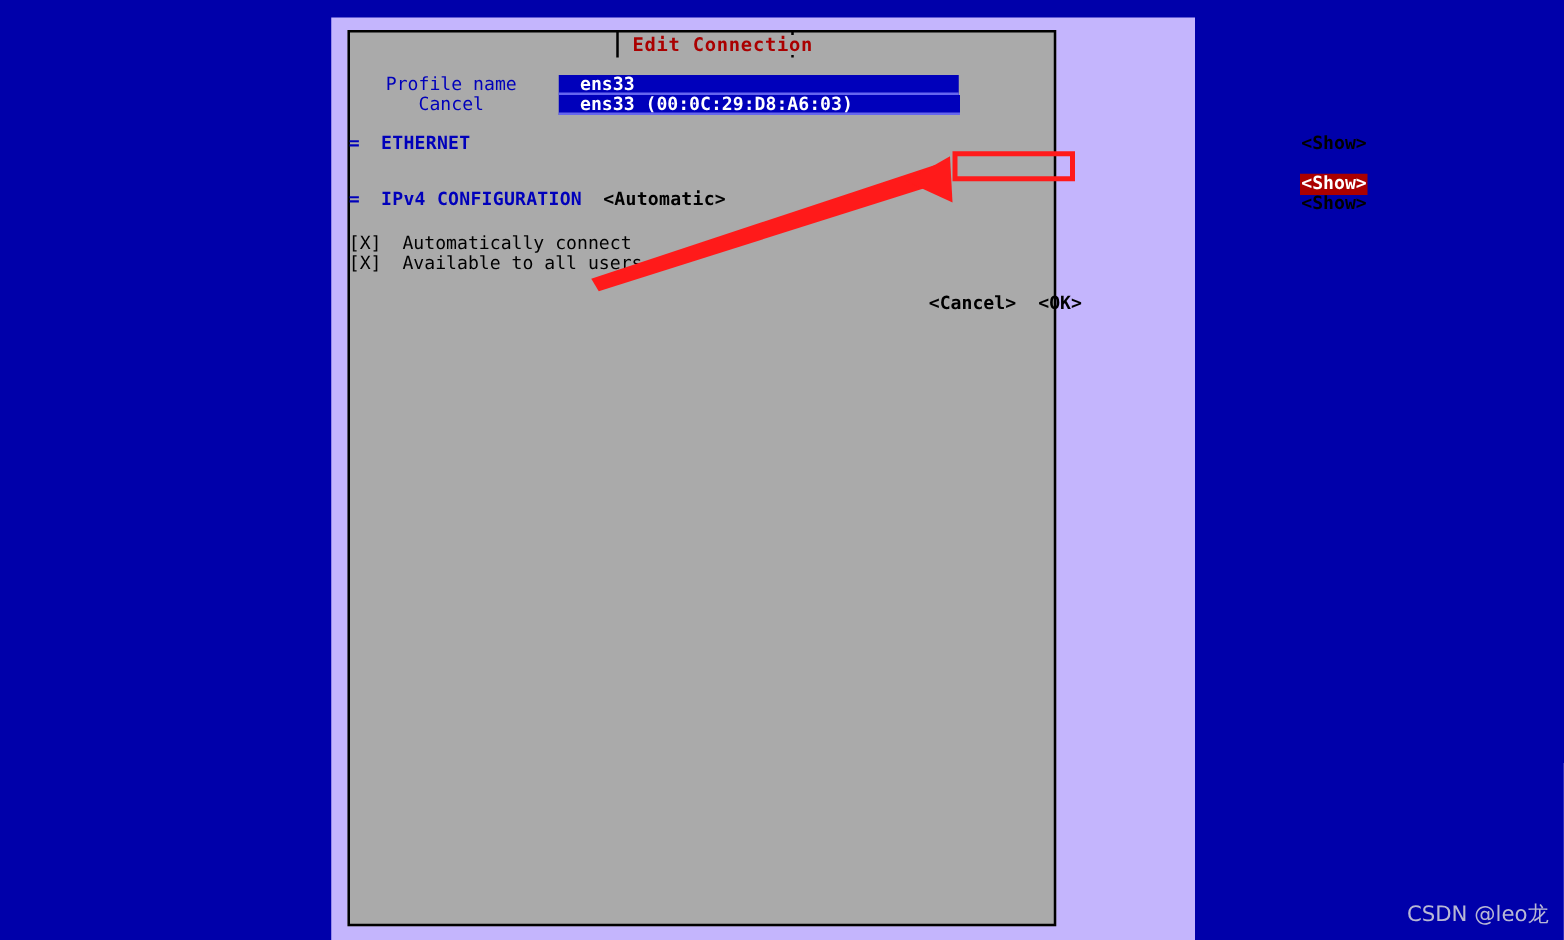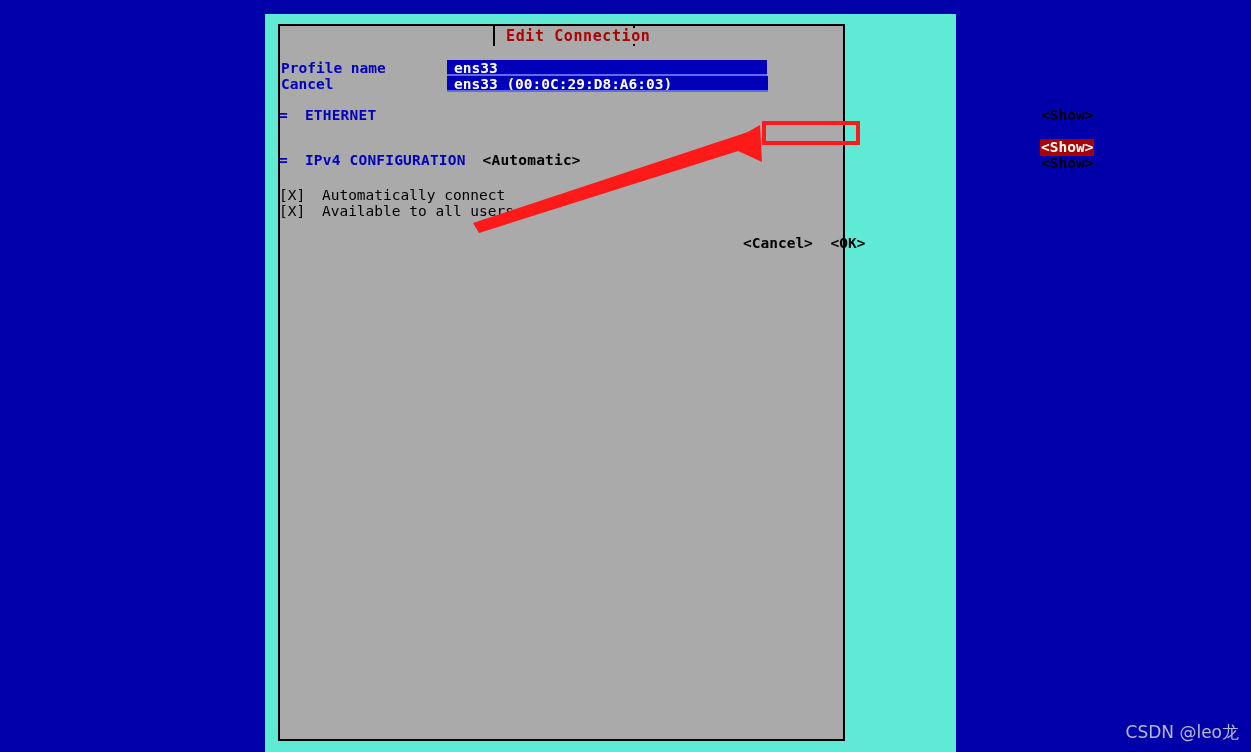--- a/index.html
+++ b/index.html
@@ -15,21 +15,21 @@
     position: relative;
   }
 
   
   #tui-window {
     position: absolute;
     left: 265px;
     top: 14px;
     width: 691px;
     height: 738px;
-    background: #5eead4;
+    background: #c4b5fd;
   }
   
   #window-shadow-right {
     position: absolute;
     left: 861px;
     top: 28px;
     width: 14px;
     height: 724px;
     background: #000000;
   }
@@ -92,41 +92,41 @@
     white-space: nowrap;
     font-size: 14.5px;
     line-height: 16px;
     letter-spacing: 0.2px;
   }
 
   
   .field-label {
     position: absolute;
     width: 160px;
-    text-align: left;
+    text-align: center;
     color: #0000bb;
-    font-weight: bold;
+    font-weight: normal;
     font-size: 14.5px;
     line-height: 16px;
     white-space: nowrap;
   }
   
   .entry {
     position: absolute;
     height: 16px;
     background: #0000bb;
     color: #ffffff;
     font-size: 14.5px;
     line-height: 16px;
     font-weight: bold;
     white-space: nowrap;
     overflow: hidden;
     box-sizing: border-box;
     border-bottom: 2px solid #6666ee;
-    padding-left: 7px;
+    padding-left: 17px;
   }
 
   
   .eq-sign {
     color: #0000bb;
     font-weight: bold;
   }
   .section-name {
     color: #0000bb;
     font-weight: bold;

